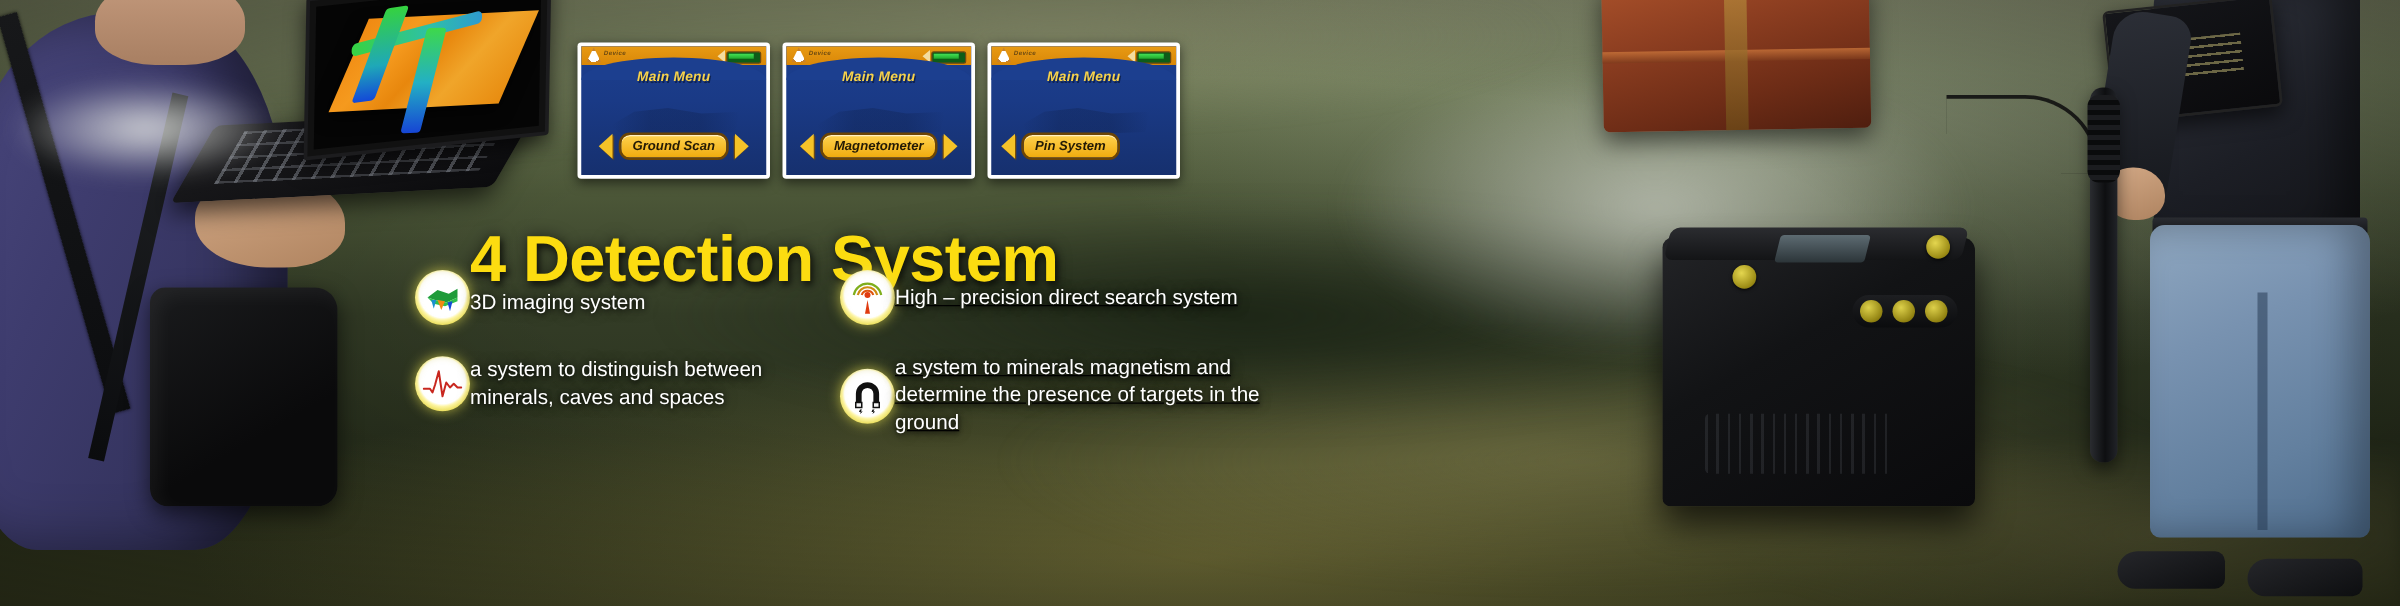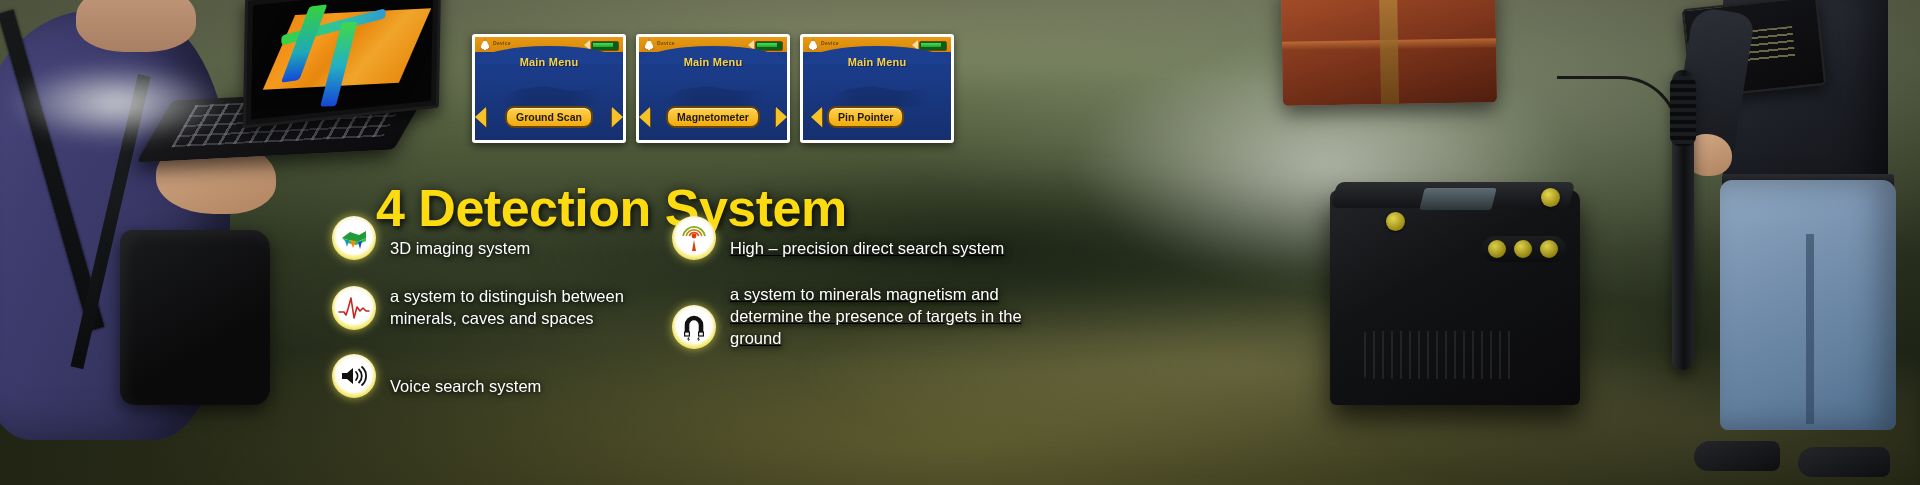--- a/index.html
+++ b/index.html
@@ -77,21 +77,21 @@
     background:linear-gradient(160deg,#1d1d20,#0b0b0d);
     transform:skewX(-30deg) skewY(-3deg);border-radius:5px;
     box-shadow:0 8px 18px rgba(0,0,0,.65);}
   .lt-keys{position:absolute;left:26px;top:6px;width:206px;height:42px;
     background:
       repeating-linear-gradient(90deg,rgba(150,155,165,.55) 0 3px,rgba(0,0,0,0) 3px 15px),
       repeating-linear-gradient(180deg,rgba(150,155,165,.38) 0 2px,rgba(0,0,0,0) 2px 10px);
     opacity:.8;}
 
   
-  .screens{position:absolute;left:472px;top:34px;display:flex;gap:10px;}
+  .screens{position:absolute;left:462px;top:34px;display:flex;gap:10px;font-style:italic;}
   .dev{width:148px;height:103px;background:#fff;padding:3px;border-radius:3px;
     box-shadow:0 3px 9px rgba(0,0,0,.55);}
   .dev-in{position:relative;width:100%;height:100%;overflow:hidden;
     background:linear-gradient(180deg,#1c3f8f 0%,#1a3a86 42%,#16306e 100%);}
   .dev-top{position:absolute;left:0;top:0;width:100%;height:15px;
     background:linear-gradient(180deg,#e89a13,#d98708);}
   .dev-wave{position:absolute;left:0;top:9px;width:100%;height:18px;
     background:#1c3f8f;border-radius:50% 50% 0 0/100% 100% 0 0;}
   .dev-logo{position:absolute;left:4px;top:1px;width:12px;height:12px;
     background:radial-gradient(circle at 50% 60%,#fff 0 48%,#c8812c 48% 100%);
@@ -102,41 +102,41 @@
   .dev-batt:after{content:"";position:absolute;left:1px;top:1px;width:20px;height:4px;
     background:linear-gradient(180deg,#44e055,#1fa92c);}
   .dev-spk{position:absolute;right:33px;top:3px;width:0;height:0;
     border-top:5px solid transparent;border-bottom:5px solid transparent;border-right:6px solid #f3dca0;}
   .dev-title{position:absolute;left:0;top:19px;width:100%;text-align:center;
     font-size:11px;font-weight:bold;color:#f7d24a;text-shadow:1px 1px 0 #0e2252;letter-spacing:.2px;}
   .dev-mach{position:absolute;left:16%;top:40%;width:70%;height:36%;opacity:.25;
     background:
       linear-gradient(90deg,rgba(255,255,255,0) 0,rgba(10,22,52,.9) 30%,rgba(10,22,52,.9) 70%,rgba(255,255,255,0) 100%);
     clip-path:polygon(0 60%,18% 30%,44% 22%,70% 34%,100% 30%,96% 74%,10% 82%);}
-  .dev-row{position:absolute;left:0;bottom:12px;width:100%;display:flex;align-items:center;justify-content:space-between;gap:5px;}
+  .dev-row{position:absolute;left:0;bottom:12px;width:100%;display:flex;align-items:center;justify-content:center;gap:5px;}
   .arr{width:0;height:0;border-top:10px solid transparent;border-bottom:10px solid transparent;}
   .arr-l{border-right:11px solid #f5c228;filter:drop-shadow(1px 1px 0 #7a4f05);}
   .arr-r{border-left:11px solid #f5c228;filter:drop-shadow(-1px 1px 0 #7a4f05);}
   .dev-btn{background:linear-gradient(180deg,#ffd24e,#f0ab0e);
     border:2px solid #6b4405;border-radius:9px;padding:3px 9px;
     font-size:10.5px;font-weight:bold;color:#231a05;white-space:nowrap;
     box-shadow:inset 0 1px 0 rgba(255,255,255,.65);}
   .dev:nth-child(3) .dev-row{justify-content:flex-start;padding-left:8px;}
 
   
   .headline{position:absolute;left:376px;top:178px;
     font-size:52px;font-weight:bold;color:#fcdc10;letter-spacing:-.5px;
     text-shadow:0 0 12px rgba(0,0,0,.55),2px 3px 5px rgba(0,0,0,.6);}
 
   
   .features{position:absolute;left:332px;top:216px;width:700px;}
   .col{position:absolute;}
   .col-l{left:0;top:0;width:330px;}
   .col-r{left:340px;top:0;width:350px;text-decoration:underline;}
-  .feat{display:flex;align-items:flex-end;gap:14px;margin-bottom:24px;}
+  .feat{display:flex;align-items:center;margin-bottom:24px;}
   .badge{flex:0 0 auto;width:44px;height:44px;border-radius:50%;
     background:radial-gradient(circle at 50% 45%,#ffffff 0 56%,#fff7a8 62%,#ecdc3a 82%,#d8c815 100%);
     box-shadow:0 0 10px rgba(240,230,80,.65),inset 0 0 6px rgba(200,190,60,.35);
     display:flex;align-items:center;justify-content:center;}
   .feat-txt{color:#fff;font-size:16.5px;line-height:1.32;
     text-shadow:0 1px 4px rgba(0,0,0,.85),0 0 10px rgba(0,0,0,.6);padding-top:9px;}
   .feat.two .feat-txt{padding-top:2px;}
   .feat.three .feat-txt{padding-top:0;}
 
   
@@ -285,21 +285,21 @@
         <div class="dev-top"></div>
         <div class="dev-logo"></div>
         <div class="dev-brand">Device</div>
         <div class="dev-spk"></div>
         <div class="dev-batt"></div>
         <div class="dev-wave"></div>
         <div class="dev-title">Main Menu</div>
         <div class="dev-mach"></div>
         <div class="dev-row">
           <div class="arr arr-l"></div>
-          <div class="dev-btn">Pin Pointer</div>
+          <div class="dev-btn">Pin System</div>
         </div>
       </div>
     </div>
 
   </div>
 
   <div class="headline">4 Detection System</div>
 
   <div class="features">
 
@@ -320,31 +320,20 @@
 
       <div class="feat two">
         <div class="badge">
           <svg width="32" height="26" viewBox="0 0 32 26">
             <polyline points="1,17 6,17 8,20 10,14 13,3 16,23 19,12 22,16 25,13 28,16 31,16" fill="none" stroke="#c8271f" stroke-width="1.6" stroke-linejoin="round" stroke-linecap="round"></polyline>
           </svg>
         </div>
         <div class="feat-txt">a system to distinguish between minerals, caves and spaces</div>
       </div>
 
-      <div class="feat">
-        <div class="badge">
-          <svg width="30" height="24" viewBox="0 0 30 24">
-            <path d="M3 9 H8 L14 4 V20 L8 15 H3 Z" fill="#111"></path>
-            <path d="M17 8 A6 6 0 0 1 17 16" fill="none" stroke="#111" stroke-width="1.8" stroke-linecap="round"></path>
-            <path d="M20 5.5 A9 9 0 0 1 20 18.5" fill="none" stroke="#111" stroke-width="1.8" stroke-linecap="round"></path>
-            <path d="M23 3 A12 12 0 0 1 23 21" fill="none" stroke="#111" stroke-width="1.8" stroke-linecap="round"></path>
-          </svg>
-        </div>
-        <div class="feat-txt">Voice search system</div>
-      </div>
 
     </div>
 
     <div class="col col-r">
 
       <div class="feat two">
         <div class="badge">
           <svg width="30" height="28" viewBox="0 0 30 28">
             <path d="M15 16 L13 27 H17 Z" fill="#e03b10"></path>
             <circle cx="15" cy="12" r="2.4" fill="#e03b10"></circle>

